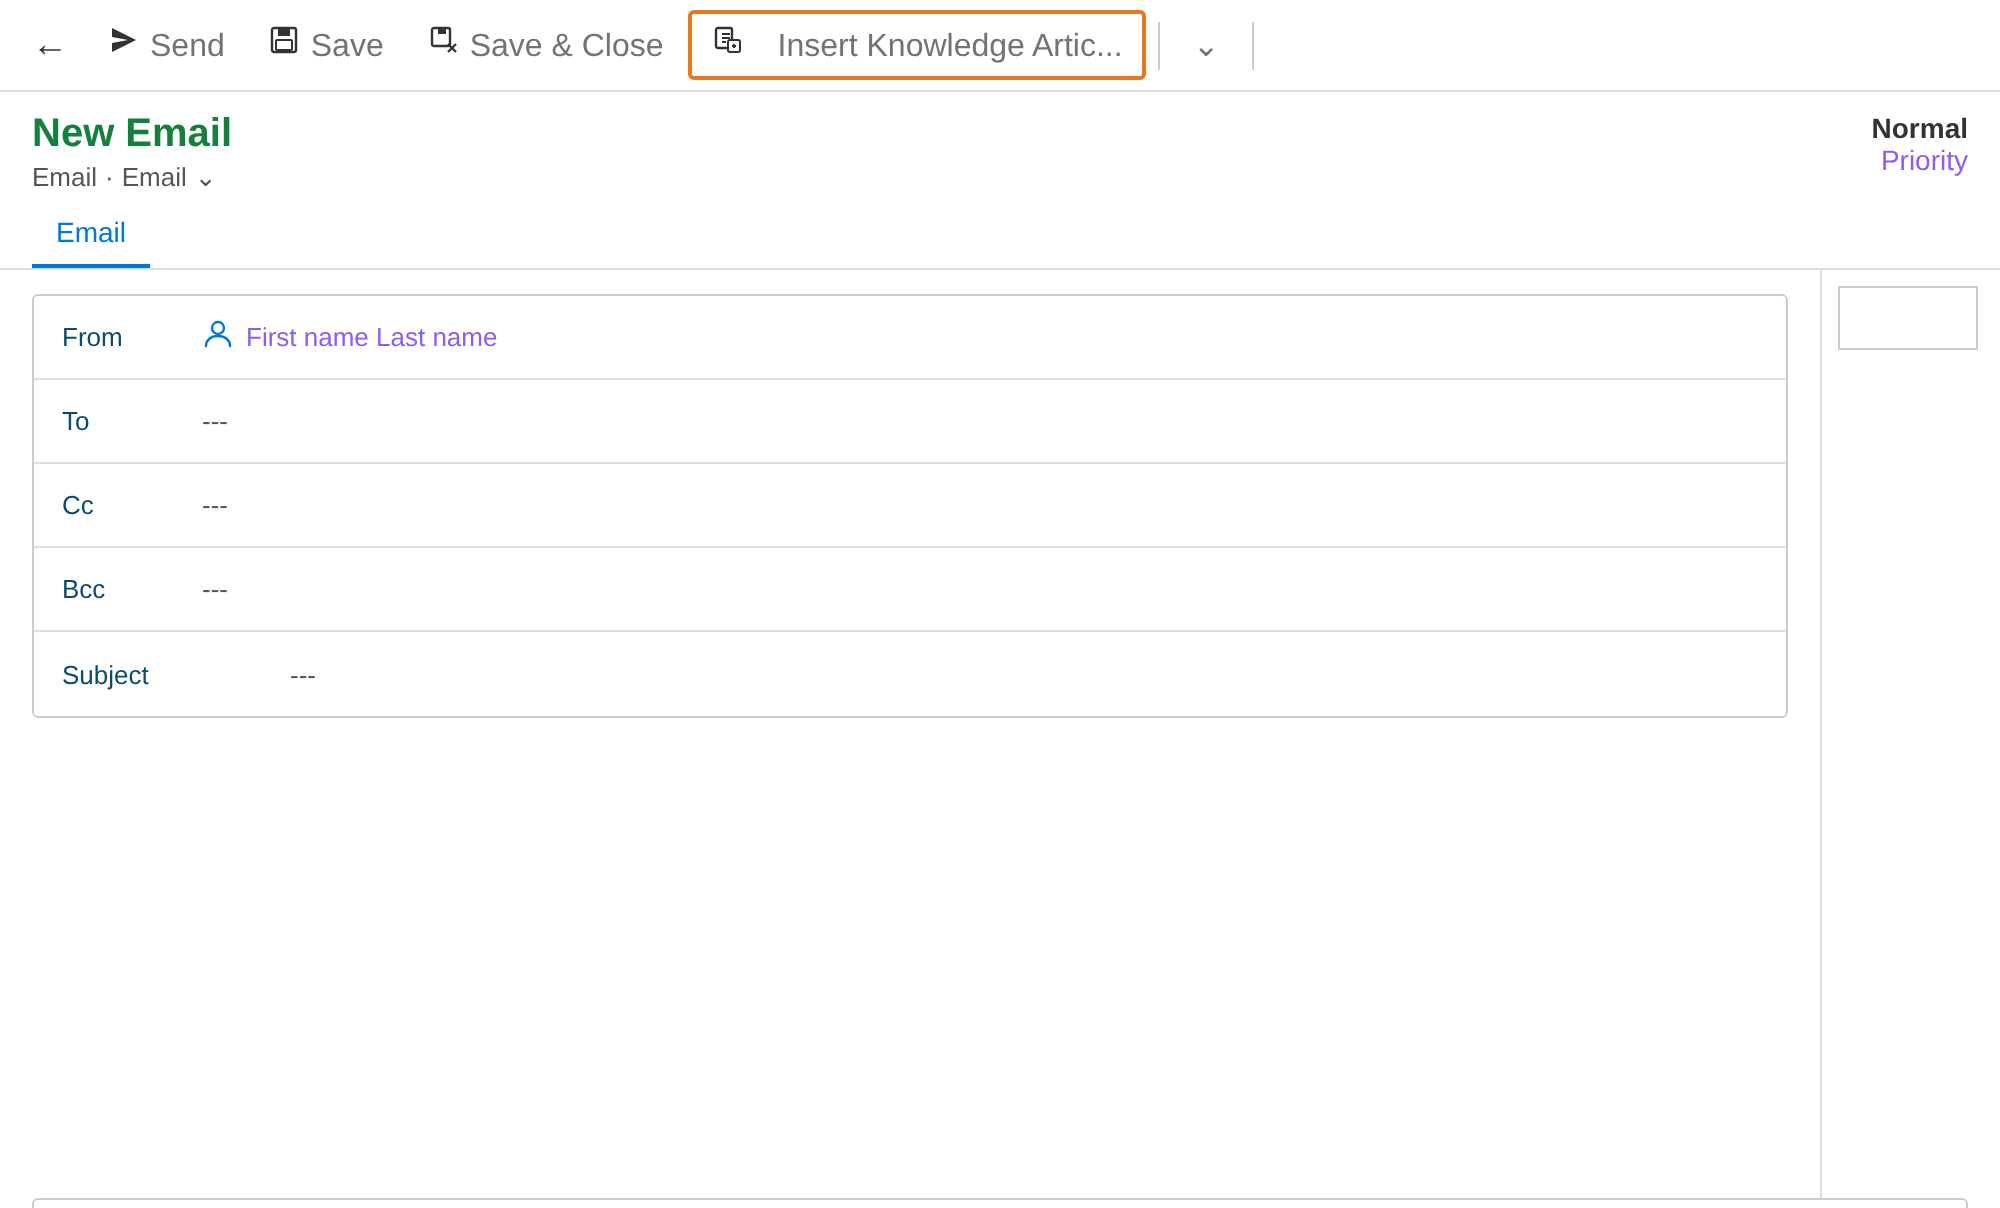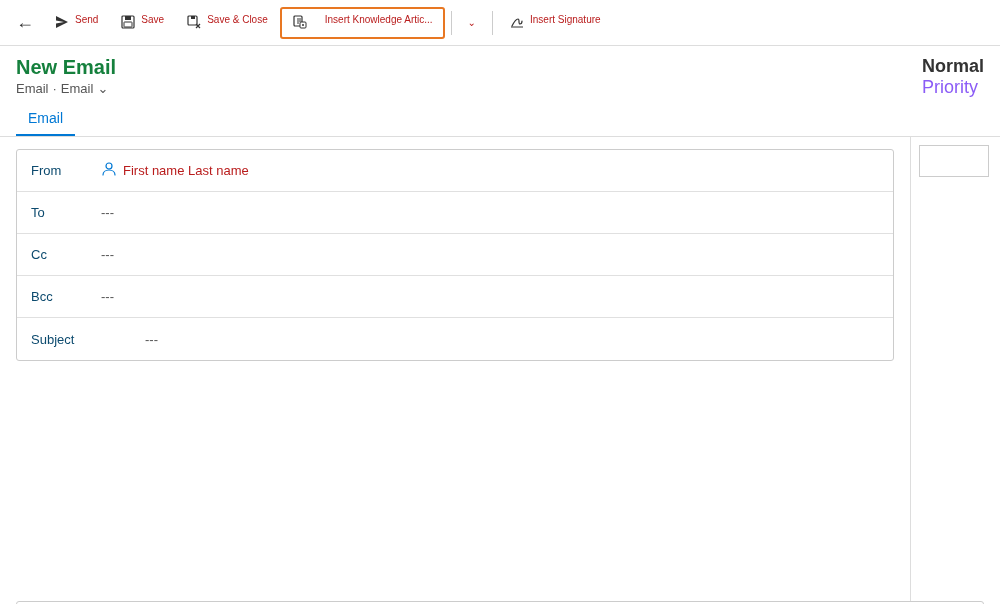--- a/index.html
+++ b/index.html
@@ -9,28 +9,28 @@
     .toolbar {
       display: flex;
       align-items: center;
       height: 46px;
       border-bottom: 1px solid #ddd;
       padding: 0 8px;
       gap: 2px;
     }
     .toolbar-btn {
       display: flex;
-      align-items: flex-start;
+      align-items: flex-end;
       gap: 5px;
       padding: 5px 10px;
       border: none;
       background: transparent;
       cursor: pointer;
-      font-size: 10px;
-      color: #b91c1c;
+      font-size: 16px;
+      color: #737373;
       border-radius: 2px;
       white-space: nowrap;
     }
     .toolbar-btn.highlighted {
       border: 2px solid #e87722;
       border-radius: 3px;
       gap: 17px;
     }
     .toolbar-separator {
       width: 1px;
@@ -51,21 +51,21 @@
 
     
     .page-header {
       display: flex;
       justify-content: space-between;
       align-items: flex-start;
       padding: 10px 16px 4px 16px;
     }
     .page-title { font-size: 20px; font-weight: 600; color: #15803d; }
     .page-subtitle { font-size: 13px; color: #555; display: flex; align-items: center; gap: 4px; margin-top: 2px; }
-    .priority-section { font-size: 18px; }
+    .priority-section { text-align: right; font-size: 14px; }
     .priority-label { font-weight: 600; }
     .priority-sub { color: #8b5cf6; }
 
     
     .tabs {
       padding: 0 16px;
       border-bottom: 1px solid #ddd;
       display: flex;
     }
     .tab {
@@ -204,29 +204,20 @@
     <span>Insert Knowledge Artic...</span>
   </button>
 
 
   <div class="toolbar-separator"></div>
   <button class="toolbar-btn">
     <span>⌄</span>
   </button>
   <div class="toolbar-separator"></div>
 
-  <button class="toolbar-btn">
-    <span>
-      <svg width="16" height="16" viewBox="0 0 16 16" fill="none">
-        <path d="M3 12C5 8 7 5 9 5C11 5 9 10 11 10C13 10 13 7 13 7" stroke="#333" stroke-width="1.2" fill="none" stroke-linecap="round"></path>
-        <path d="M2 13H14" stroke="#333" stroke-width="1"></path>
-      </svg>
-    </span>
-    <span>Insert Signature</span>
-  </button>
 </div>
 
 <div class="page-header">
   <div>
     <div class="page-title">New Email</div>
     <div class="page-subtitle">
       <span>Email</span>
       <span>·</span>
       <span>Email</span>
       <span style="cursor:pointer;">⌄</span>
@@ -251,21 +242,21 @@
 
       <div class="email-field-row">
         <div class="field-label">From</div>
         <div class="field-value from-value">
           <span>
             <svg width="16" height="16" viewBox="0 0 16 16" fill="none">
               <circle cx="8" cy="5" r="3" stroke="#0078d4" stroke-width="1.2" fill="none"></circle>
               <path d="M2 14C2 11 4.5 9 8 9C11.5 9 14 11 14 14" stroke="#0078d4" stroke-width="1.2" fill="none" stroke-linecap="round"></path>
             </svg>
           </span>
-          <span style="color:#b91c1c;">First name Last name</span>
+          <span style="color:#8b5cf6;">First name Last name</span>
         </div>
       </div>
 
       <div class="email-field-row">
         <div class="field-label">To</div>
         <div class="field-value">---</div>
       </div>
 
       <div class="email-field-row">
         <div class="field-label">Cc</div>

